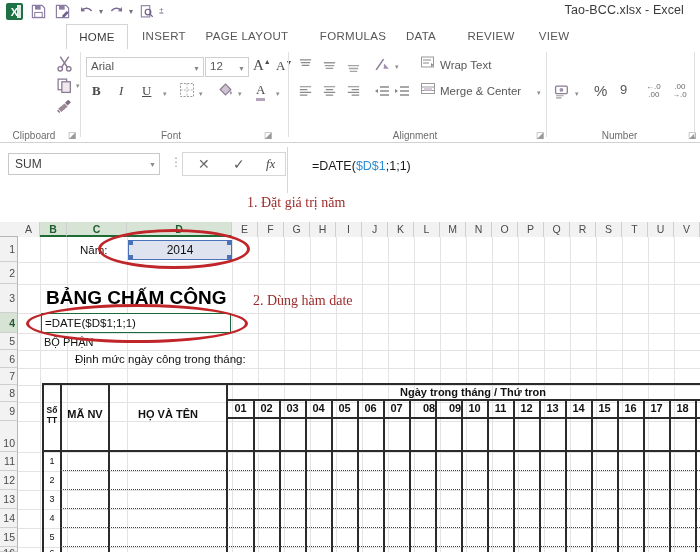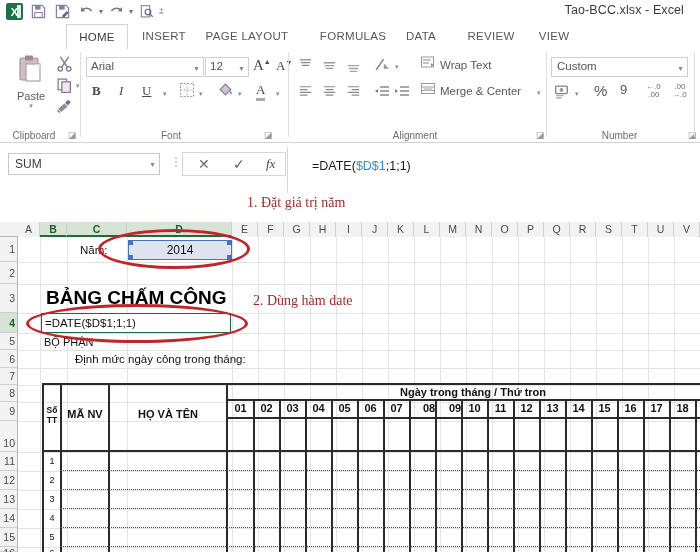--- a/index.html
+++ b/index.html
@@ -227,32 +227,20 @@
     <div class="tab" style="left:133px;width:62px;">INSERT</div>
     <div class="tab" style="left:198px;width:98px;">PAGE LAYOUT</div>
     <div class="tab" style="left:284px;width:82px;margin-left:28px;">FORMULAS</div>
     <div class="tab" style="left:395px;width:52px;">DATA</div>
     <div class="tab" style="left:460px;width:62px;">REVIEW</div>
     <div class="tab" style="left:530px;width:48px;">VIEW</div>
   </div>
 
   <div class="ribbon">
 
-    <div class="paste-btn">
-      <div class="clipboard-ico">
-        <svg width="30" height="32" viewBox="0 0 30 32">
-          <rect x="4" y="4" width="18" height="22" rx="1.5" fill="#cdbfc6" stroke="#a9949f" stroke-width="1.2"></rect>
-          <rect x="9" y="1.5" width="8" height="5" rx="1" fill="#9b8a95"></rect>
-          <rect x="10" y="10" width="14" height="17" fill="#ffffff" stroke="#b0a0aa" stroke-width="1.2"></rect>
-          <path d="M20 10h4v4z" fill="#e2dbe0"></path>
-        </svg>
-      </div>
-      <div class="paste-lbl">Paste</div>
-      <div style="font-size:7px;color:#8d8d8d;">▾</div>
-    </div>
 
     <div class="mini" style="left:56px; top:6px;">
       <svg width="17" height="17" viewBox="0 0 16 16">
         <path d="M4 1.5L11 12M12 1.5L5 12" stroke="#8a7a93" stroke-width="1.3" fill="none"></path>
         <circle cx="4" cy="13" r="2.1" fill="none" stroke="#8a7a93" stroke-width="1.3"></circle>
         <circle cx="12" cy="13" r="2.1" fill="none" stroke="#8a7a93" stroke-width="1.3"></circle>
       </svg>
     </div>
     <div class="mini" style="left:56px; top:28px;">
       <svg width="17" height="17" viewBox="0 0 16 16">
@@ -371,24 +359,20 @@
         <path d="M1.5 6h13M1.5 9.5h13" stroke="#9a9a9a" stroke-width="1"></path>
         <rect x="4" y="6" width="8" height="3.5" fill="#d4ccd8"></rect>
       </svg>
     </div>
     <div class="rb-txt" style="left:440px; top:36px;">Merge &amp; Center</div>
     <span class="caret" style="left:537px;top:40px;">▾</span>
     <div class="grp-label" style="left:300px; width:230px;">Alignment</div>
     <span class="dlg-launch" style="left:536px;">◪</span>
     <div class="grp-div" style="left:546px;"></div>
 
-    <div class="fmtbox">
-      <span>Custom</span>
-      <span class="cmb-arrow">▼</span>
-    </div>
     <div class="mini" style="left:554px; top:34px;">
       <svg width="17" height="17" viewBox="0 0 16 16">
         <rect x="1.5" y="3" width="11" height="7" rx="1" fill="none" stroke="#8a7a93" stroke-width="1.2"></rect>
         <circle cx="7" cy="6.5" r="1.8" fill="#a191ab"></circle>
         <path d="M2 12h7M2 14h5" stroke="#9a9a9a" stroke-width="1"></path>
       </svg>
     </div>
     <span class="caret" style="left:575px;top:41px;">▾</span>
     <div style="position:absolute;left:594px;top:33px;font-size:15px;color:#575757;">%</div>
     <div style="position:absolute;left:620px;top:33px;font-size:13px;color:#575757;">9</div>

